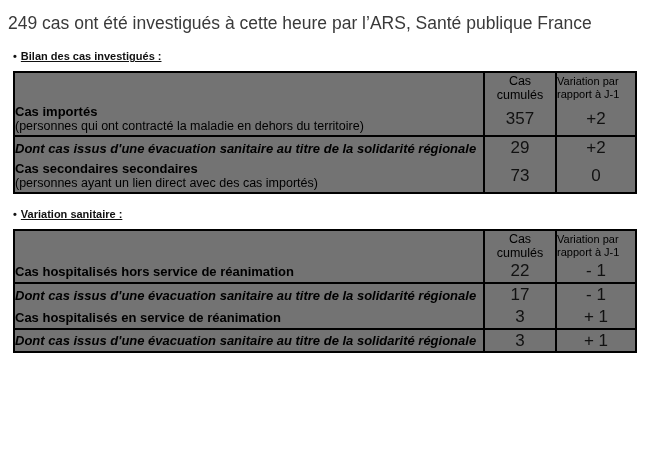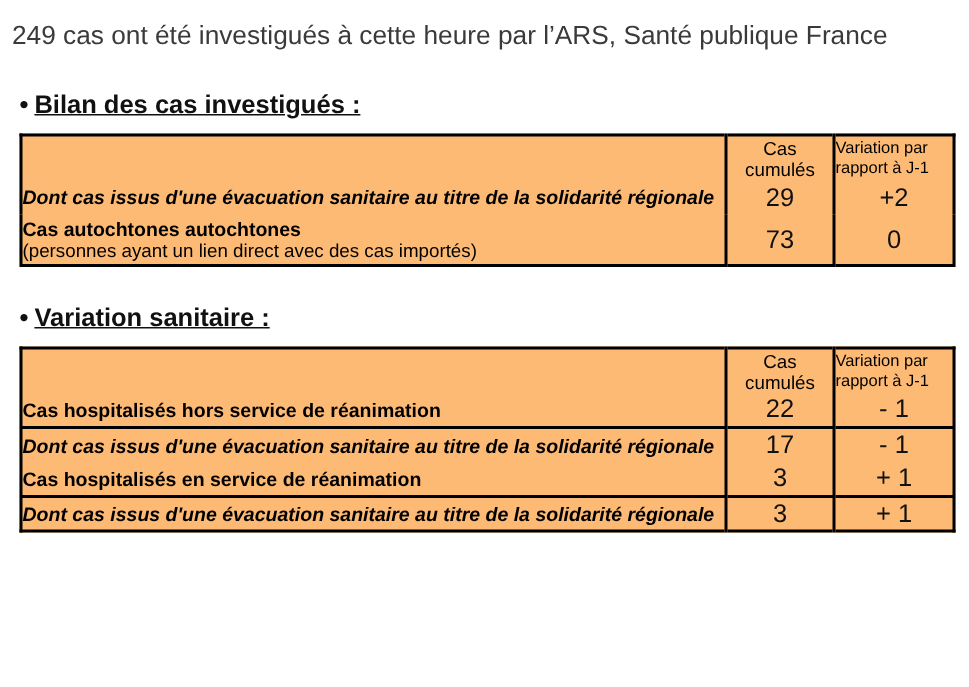--- a/index.html
+++ b/index.html
@@ -15,33 +15,33 @@
     overflow: hidden;
   }
   .intro {
     margin: 10px 6px 0 8px;
     font-size: 17.5px;
     line-height: 1.5;
     color: #3a3a3a;
   }
   .intro .line { display: block; white-space: nowrap; }
   .section-heading {
-    margin: 24px 0 9px 13px;
-    font-size: 17px;
+    margin: 14px 0 9px 13px;
+    font-size: 11px;
     font-weight: bold;
     color: #111;
   }
   .section-heading .bullet { text-decoration: none; margin-right: 4px; }
   .section-heading .htext { text-decoration: underline; }
   table.data {
     border-collapse: collapse;
     table-layout: fixed;
     margin-left: 13px;
     width: 622px;
-    background: #fdba74;
+    background: #737373;
     border: 2px solid #000;
   }
   table.data td, table.data th {
     vertical-align: middle;
     padding: 0;
   }
   
   table.data td:nth-child(2), table.data th:nth-child(2),
   table.data td:nth-child(3), table.data th:nth-child(3) {
     border-left: 2px solid #000;
@@ -100,28 +100,36 @@
     <col style="width:470px">
     <col style="width:72px">
     <col style="width:80px">
   </colgroup>
   <tbody>
       <tr class="r-header">
     <th class="h-empty"></th>
     <th class="h-cum">Cas cumulés</th>
     <th class="h-var">Variation par rapport à J-1</th>
   </tr>
+  <tr class="r-two rule">
+    <td class="label-cell">
+      <div class="label-main">Cas importés</div>
+      <div class="sublabel">(personnes qui ont contracté la maladie en dehors du territoire)</div>
+    </td>
+    <td class="num-cell">357</td>
+    <td class="num-cell">+2</td>
+  </tr>
   <tr class="r-one italic-row">
     <td class="label-cell">Dont cas issus d'une évacuation sanitaire au titre de la solidarité régionale</td>
     <td class="num-cell">29</td>
     <td class="num-cell">+2</td>
   </tr>
   <tr class="r-two rule">
     <td class="label-cell">
-      <div class="label-main">Cas autochtones autochtones</div>
+      <div class="label-main">Cas secondaires secondaires</div>
       <div class="sublabel">(personnes ayant un lien direct avec des cas importés)</div>
     </td>
     <td class="num-cell">73</td>
     <td class="num-cell">0</td>
   </tr>
 </tbody>
   </table>
 
 <div class="section-heading">
   <span class="bullet">•</span><span class="htext">Variation sanitaire :</span>

